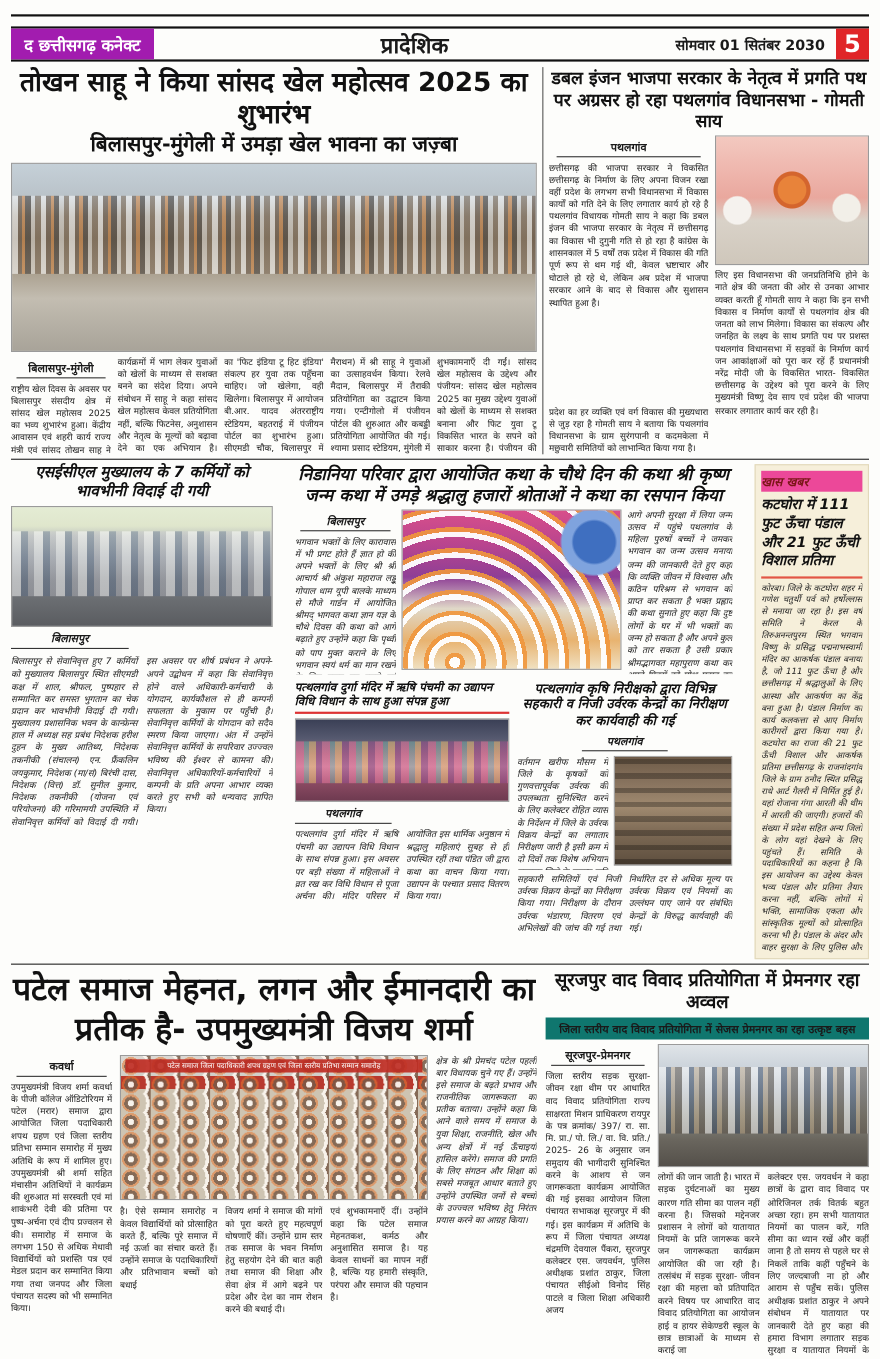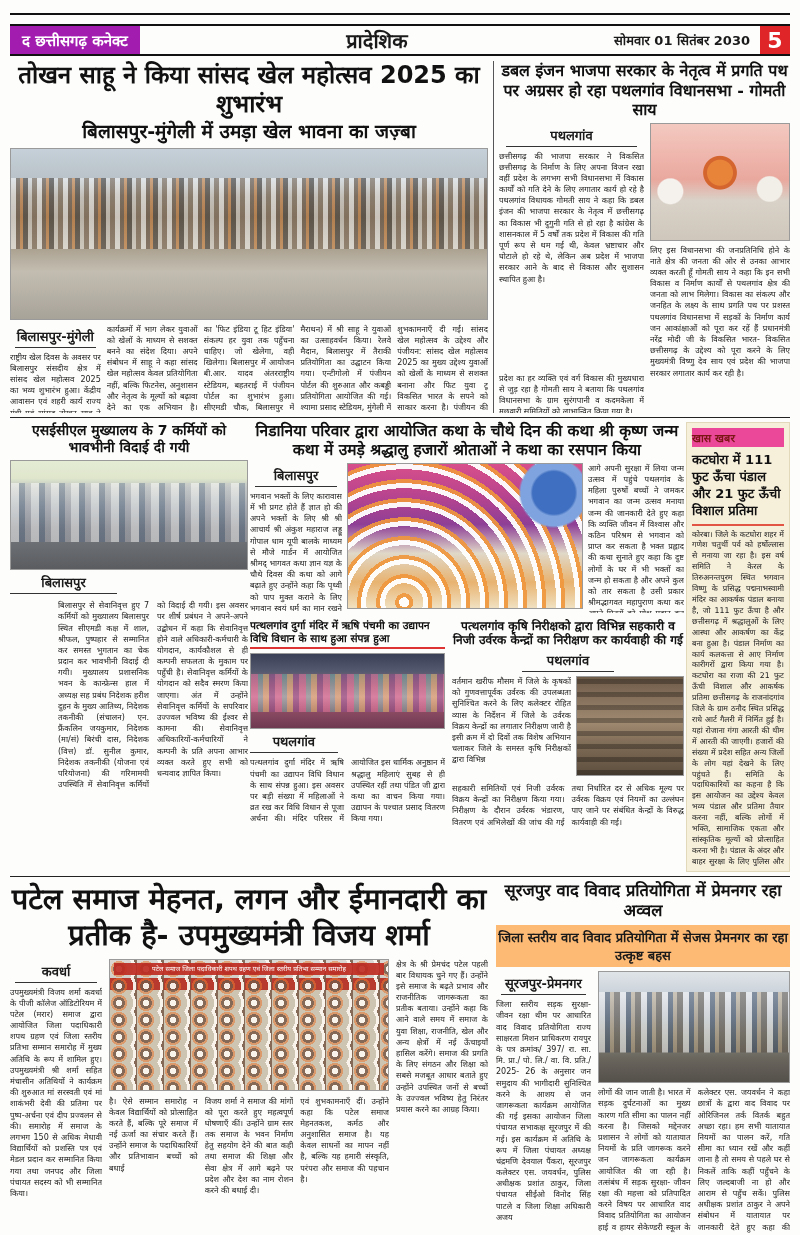--- a/index.html
+++ b/index.html
@@ -10,21 +10,21 @@
   
   .topline { border-top:2px solid #111; margin-top:13px; }
   .masthead { margin-top:9px; border-top:2px solid #111; border-bottom:2px solid #111; height:32px; display:flex; align-items:stretch; }
   .brand { background:#a21caf; color:#fff; font-weight:bold; font-size:15px; display:flex; align-items:center; padding:0 12px; white-space:nowrap; }
   .section-title { flex:1; text-align:center; font-weight:bold; font-size:20px; align-self:center; }
   .edition-date { font-weight:bold; font-size:13px; align-self:center; white-space:nowrap; padding-right:10px; }
   .pagenum { background:#e02528; color:#fff; font-weight:bold; font-size:22px; width:30px; display:flex; align-items:center; justify-content:center; }
 
   
   .hl { font-weight:bold; text-align:center; line-height:1.22; color:#111; }
-  .dateline { font-weight:bold; font-size:13px; text-align:center; border-bottom:1px solid #333; padding-bottom:2px; margin:3px auto 4px; width:90%; }
+  .dateline { font-weight:bold; font-size:10px; text-align:center; border-bottom:1px solid #333; padding-bottom:2px; margin:3px auto 4px; width:90%; }
   .bodytext { font-size:8px; line-height:1.4; text-align:justify; overflow:hidden; color:#222; }
   .photo { position:relative; overflow:hidden; border:1px solid #9a9a9a; background:#c8bda9; }
   .vrule { width:1px; background:#555; margin:0 5px; }
   .hsep { border-top:1.5px solid #222; margin:4px 0; }
 
   
   .row1 { display:flex; height:352px; margin-top:5px; }
   .art-khel { width:478px; display:flex; flex-direction:column; }
   .hl-khel1 { font-size:24px; }
   .hl-khel2 { font-size:19px; }
@@ -41,29 +41,29 @@
   .mla-left { width:145px; }
   .mla-right { flex:1; }
   .ph-mla { height:118px; margin-bottom:4px;
     background:
       radial-gradient(circle at 50% 42%, #e8833a 0 13%, #d4652e 14% 17%, transparent 18%),
       radial-gradient(circle at 14% 58%, #f5f2ee 0 9%, transparent 10%),
       radial-gradient(circle at 86% 56%, #f2efe8 0 9%, transparent 10%),
       linear-gradient(180deg,#f3c9c0 0%,#eeb4ab 30%,#e9a89e 48%,#d9d2c8 66%,#cfc7bb 100%); }
 
   
-  .row2 { display:flex; height:450px; gap:2px; }
+  .row2 { display:flex; height:450px; gap:20px;font-style:italic; }
   .art-secl { width:238px; display:flex; flex-direction:column; }
   .hl-secl { font-size:14px; }
   .ph-secl { height:110px; margin-top:4px;
     background:
       repeating-linear-gradient(90deg, rgba(255,255,255,.5) 0 8px, rgba(90,110,140,.4) 8px 14px, rgba(200,200,210,.35) 14px 20px),
       linear-gradient(180deg,#e4ecd4 0%,#dfe6cc 16%,#c3c8c2 24%,#9aa0a4 42%,#767a7e 62%,#5a5c60 100%);
     background-size:100% 55%,100% 100%; background-position:0 45%,0 0; background-repeat:no-repeat; }
-  .secl-body { flex:1; column-count:2; column-gap:8px; margin-top:2px;margin-left:48px; }
+  .secl-body { flex:1; column-count:2; column-gap:8px; margin-top:2px; }
   .art-katha { flex:1; display:flex; flex-direction:column; }
   .hl-katha { font-size:15.5px; }
   .katha-mid { display:flex; gap:5px; margin-top:3px; height:150px; overflow:hidden; }
   .katha-left { width:92px; }
   .katha-right { width:96px; }
   .ph-katha { flex:1; height:146px;
     background:
       radial-gradient(circle at 88% 20%, #3f6fc0 0 9%, #7fa3de 10% 14%, transparent 15%),
       repeating-radial-gradient(circle at 24% 96%, rgba(255,255,255,.95) 0 5px, rgba(240,150,60,.9) 5px 9px, transparent 9px 19px),
       linear-gradient(180deg,#d84f8a 0%,#b8448f 22%,#8e3f96 42%,#e0d8c8 62%,#e8b370 82%,#f0e0c0 100%); }
@@ -95,26 +95,26 @@
   .art-patel { width:478px; display:flex; flex-direction:column; }
   .hl-patel { font-size:29px; line-height:1.25; }
   .patel-grid { flex:1; display:grid; grid-template-columns:92px 1fr 1fr 1fr 92px; grid-template-rows:132px 1fr; gap:5px 7px; margin-top:5px; overflow:hidden; }
   .patel-c1 { grid-row:1/3; grid-column:1; }
   .ph-patel { grid-row:1; grid-column:2/5;
     background:
       repeating-radial-gradient(circle at 9px 9px, rgba(250,245,238,.95) 0 3px, rgba(120,90,70,.85) 3px 6px, rgba(230,120,50,.55) 6px 8px, transparent 8px 14px),
       linear-gradient(180deg,#dcd9d4 0%,#d2cfc8 14%,#b8392e 14% 23%,#cec4b2 23% 100%);
     background-size:27px 17px,100% 100%; background-position:0 34px,0 0; }
   .patel-banner { position:absolute; top:3px; left:4px; right:4px; background:rgba(190,45,35,.92); color:#fff; font-size:6.5px; text-align:center; padding:2px 1px; line-height:1.3; }
-  .patel-c5 { grid-row:1/3; grid-column:5; }
+  .patel-c5 { grid-row:1/3; grid-column:5;font-style:italic; }
   .patel-t { grid-row:2; }
 
   .art-debate { flex:1; display:flex; flex-direction:column; }
   .hl-debate { font-size:16.5px; }
-  .debate-sub { background:#fdba74; font-weight:bold; font-size:13px; text-align:center; margin-top:4px; padding:3px 2px; }
+  .debate-sub { background:#0f766e; font-weight:bold; font-size:10px; text-align:center; margin-top:4px; padding:3px 2px; }
   .debate-grid { flex:1; display:grid; grid-template-columns:95px 1fr 1fr; grid-template-rows:112px 1fr; gap:4px 7px; margin-top:4px; overflow:hidden; }
   .debate-c1 { grid-row:1/3; grid-column:1; }
   .ph-debate { grid-row:1; grid-column:2/4;
     background:
       repeating-linear-gradient(90deg, rgba(255,255,255,.5) 0 6px, rgba(40,60,90,.45) 6px 11px, rgba(200,170,130,.4) 11px 15px, rgba(90,80,70,.5) 15px 21px),
       linear-gradient(180deg,#dfe4e8 0%,#c8d0d8 22%,#a8b0b8 38%,#8a8c84 58%,#6a665e 78%,#54504a 100%);
     background-size:100% 55%,100% 100%; background-position:0 40%,0 0; background-repeat:no-repeat; }
   .debate-t { grid-row:2; }
 </style>
 </head>

